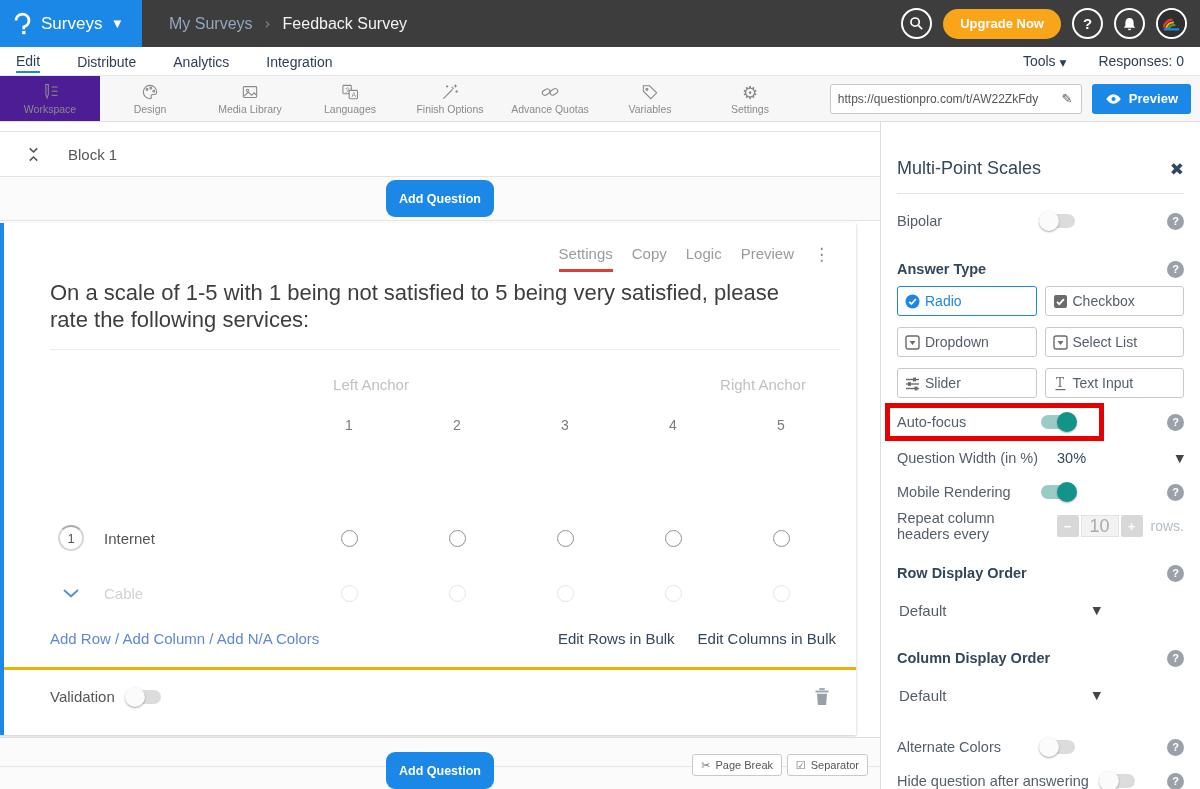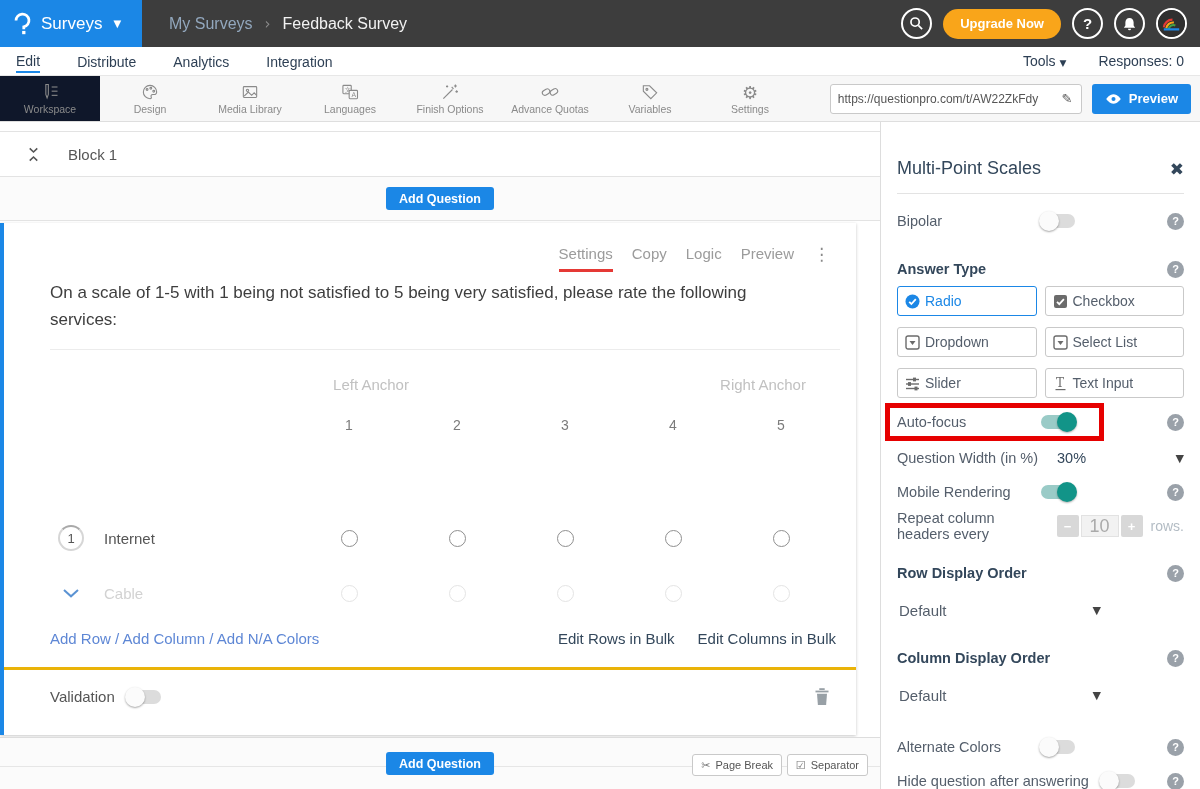--- a/index.html
+++ b/index.html
@@ -26,44 +26,44 @@
   .subnav { height:29px; background:#fff; border-bottom:1px solid #e7e7e7; display:flex; align-items:center; padding:0 16px; font-size:14px; color:#2d3f54; }
   .subnav .tab { margin-right:37px; cursor:pointer; padding:3px 0 2px; }
   .subnav .tab.active { border-bottom:2px solid #1b87e6; }
   .subnav-right { margin-left:auto; display:flex; align-items:center; gap:32px; }
   .subnav-right .item { cursor:pointer; color:#2d3f54; }
   .subnav-right .caret { font-size:9px; }
 
   
   .toolbar { height:46px; background:#f7f7f7; border-bottom:1px solid #dedede; display:flex; align-items:stretch; }
   .tool-item { width:100px; display:flex; flex-direction:column; align-items:center; justify-content:center; gap:1px; color:#8a8a8a; font-size:10.5px; cursor:pointer; }
-  .tool-item.active { background:#0f172a; }
+  .tool-item.active { background:#4c1d95; }
   .tool-ic { height:20px; display:flex; align-items:center; justify-content:center; }
   .tool-ic svg { stroke:#8a8a8a; fill:none; stroke-width:1.3; }
   .url-group { margin-left:auto; align-self:center; display:flex; align-items:center; height:30px; width:252px; background:#fff; border:1px solid #c9c9c9; border-radius:3px; }
   .url-text { flex:1; border:none; outline:none; font-size:12px; color:#555; padding:0 7px; font-family:"Liberation Sans",sans-serif; background:transparent; }
   .url-edit { width:28px; text-align:center; color:#555; font-size:13px; cursor:pointer; }
   .preview-btn { margin:0 9px 0 10px; align-self:center; height:30px; background:#1b87e6; color:#fff; border:none; border-radius:3px; font-size:13px; font-weight:bold; padding:0 13px; display:flex; align-items:center; gap:7px; cursor:pointer; }
 
   
   .content { display:flex; height:667px; }
   .main { width:880px; background:#fff; padding-top:9px; }
 
   .block-header { height:46px; border-top:1px solid #e3e3e3; border-bottom:1px solid #e3e3e3; display:flex; align-items:center; padding-left:26px; gap:27px; color:#555; font-size:15px; }
   .collapse-ic { cursor:pointer; display:flex; }
   .addq-strip { height:44px; background:#fbfbfb; border-bottom:1px solid #e3e3e3; display:flex; align-items:center; justify-content:center; }
-  .btn-primary { background:#1b87e6; color:#fff; font-size:12.5px; font-weight:bold; border:none; border-radius:3px; height:23px; padding:0 13px; cursor:pointer; }
+  .btn-primary { background:#1b87e6; color:#fff; font-size:12.5px; font-weight:bold; border:none; border-radius:9px; height:37px; padding:0 13px; cursor:pointer; }
 
   
   .q-card { margin-top:2px; width:856px; height:512px; background:#fff; border-left:4px solid #1b87e6; box-shadow:0 1px 3px rgba(0,0,0,.22); position:relative; padding-left:46px; }
   .q-tabs { position:absolute; top:22px; right:26px; display:flex; align-items:center; gap:19px; font-size:15px; color:#9b9b9b; }
   .q-tab { cursor:pointer; }
   .q-tab.active { padding-bottom:7px; border-bottom:3px solid #e53935; margin-bottom:-10px; }
   .kebab { color:#8a8a8a; font-size:17px; cursor:pointer; line-height:14px; }
-  .q-text { padding-top:56px; width:760px; font-size:17px; line-height:27px; color:#3e3e3e; cursor:text; }
+  .q-text { padding-top:56px; width:760px; font-size:22px; line-height:27px; color:#3e3e3e; cursor:text; }
   .q-divider { margin-top:16px; margin-right:16px; border-top:1px solid #ececec; }
 
   .m-row { display:flex; align-items:center; }
   .m-label { width:245px; display:flex; align-items:center; }
   .m-col { width:108px; display:flex; justify-content:center; white-space:nowrap; }
   .anchors { margin-top:26px; color:#c1c1c1; font-size:15px; }
   .colnums { margin-top:24px; color:#7b7b7b; font-size:14px; }
   .row-items { margin-top:92px; }
   .row-items.second { margin-top:34px; }
   .radio { width:17px; height:17px; border-radius:50%; border:1px solid #8f8f8f; cursor:pointer; background:#fff; }

